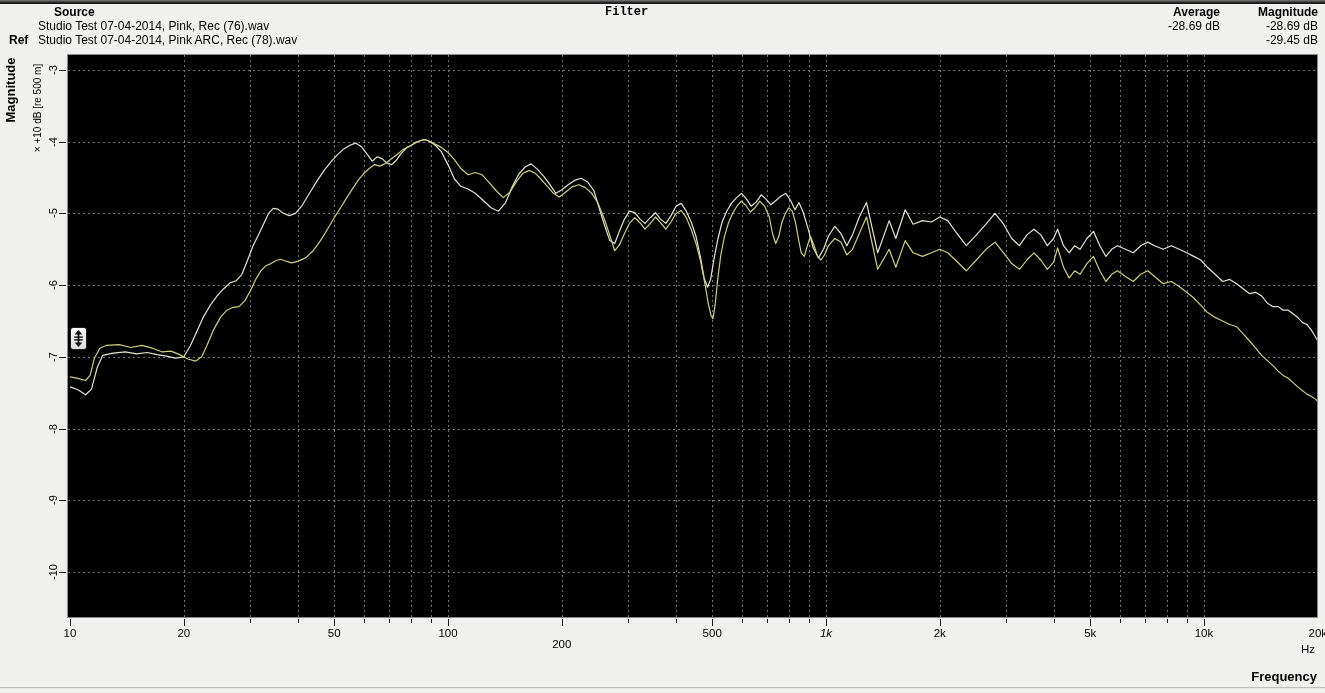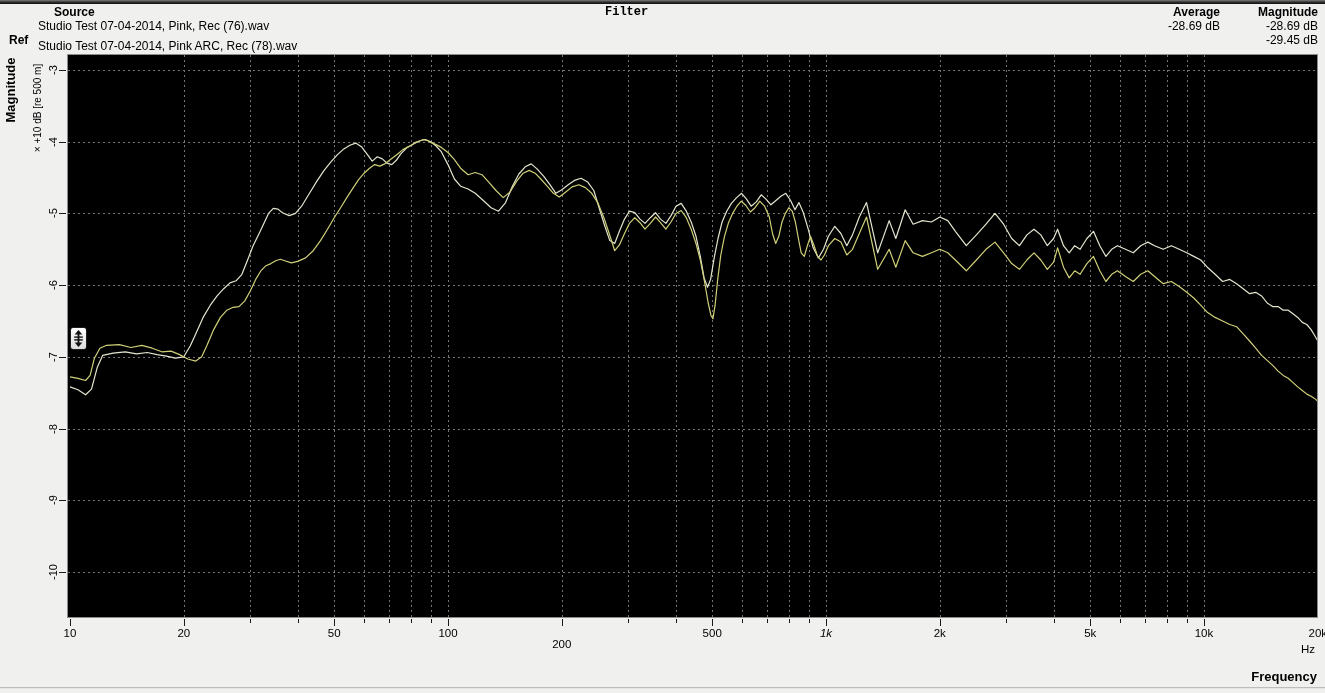--- a/index.html
+++ b/index.html
@@ -10,21 +10,21 @@
   .hlabel{position:absolute;font-weight:bold;font-size:12px;white-space:nowrap;}
   .htext{position:absolute;font-size:12px;white-space:nowrap;}
   .pos-source{left:54px;top:5px;}
   .pos-filter{left:605px;top:5px;font-family:Liberation Mono, monospace;}
   .pos-average{top:5px;right:105px;}
   .pos-processed{top:5px;right:7px;}
   .pos-srcfile{left:38px;top:19px;}
   .pos-avgval{top:19px;right:105px;}
   .pos-procval1{top:19px;right:7px;}
   .pos-reflabel{left:9px;top:33px;}
-  .pos-reffile{left:38px;top:33px;margin-top:6px;}
+  .pos-reffile{left:38px;top:33px;}
   .pos-procval2{top:33px;right:7px;}
   .ytitle{position:absolute;left:10px;top:90px;transform:translate(-50%,-50%) rotate(-90deg);
           font-weight:bold;font-size:13px;white-space:nowrap;}
   .ysub{position:absolute;left:37px;top:108px;transform:translate(-50%,-50%) rotate(-90deg);
         font-size:10px;white-space:nowrap;}
   #plot-svg{position:absolute;left:67px;top:54px;}
   #xticks-svg{position:absolute;left:67px;top:619px;}
   #yticks-svg{position:absolute;left:59px;top:54px;}
   #x-labels,#y-labels{position:absolute;left:0;top:0;width:100%;height:100%;pointer-events:none;}
   .xlab{position:absolute;top:627px;transform:translateX(-50%);font-size:11.5px;white-space:nowrap;}

